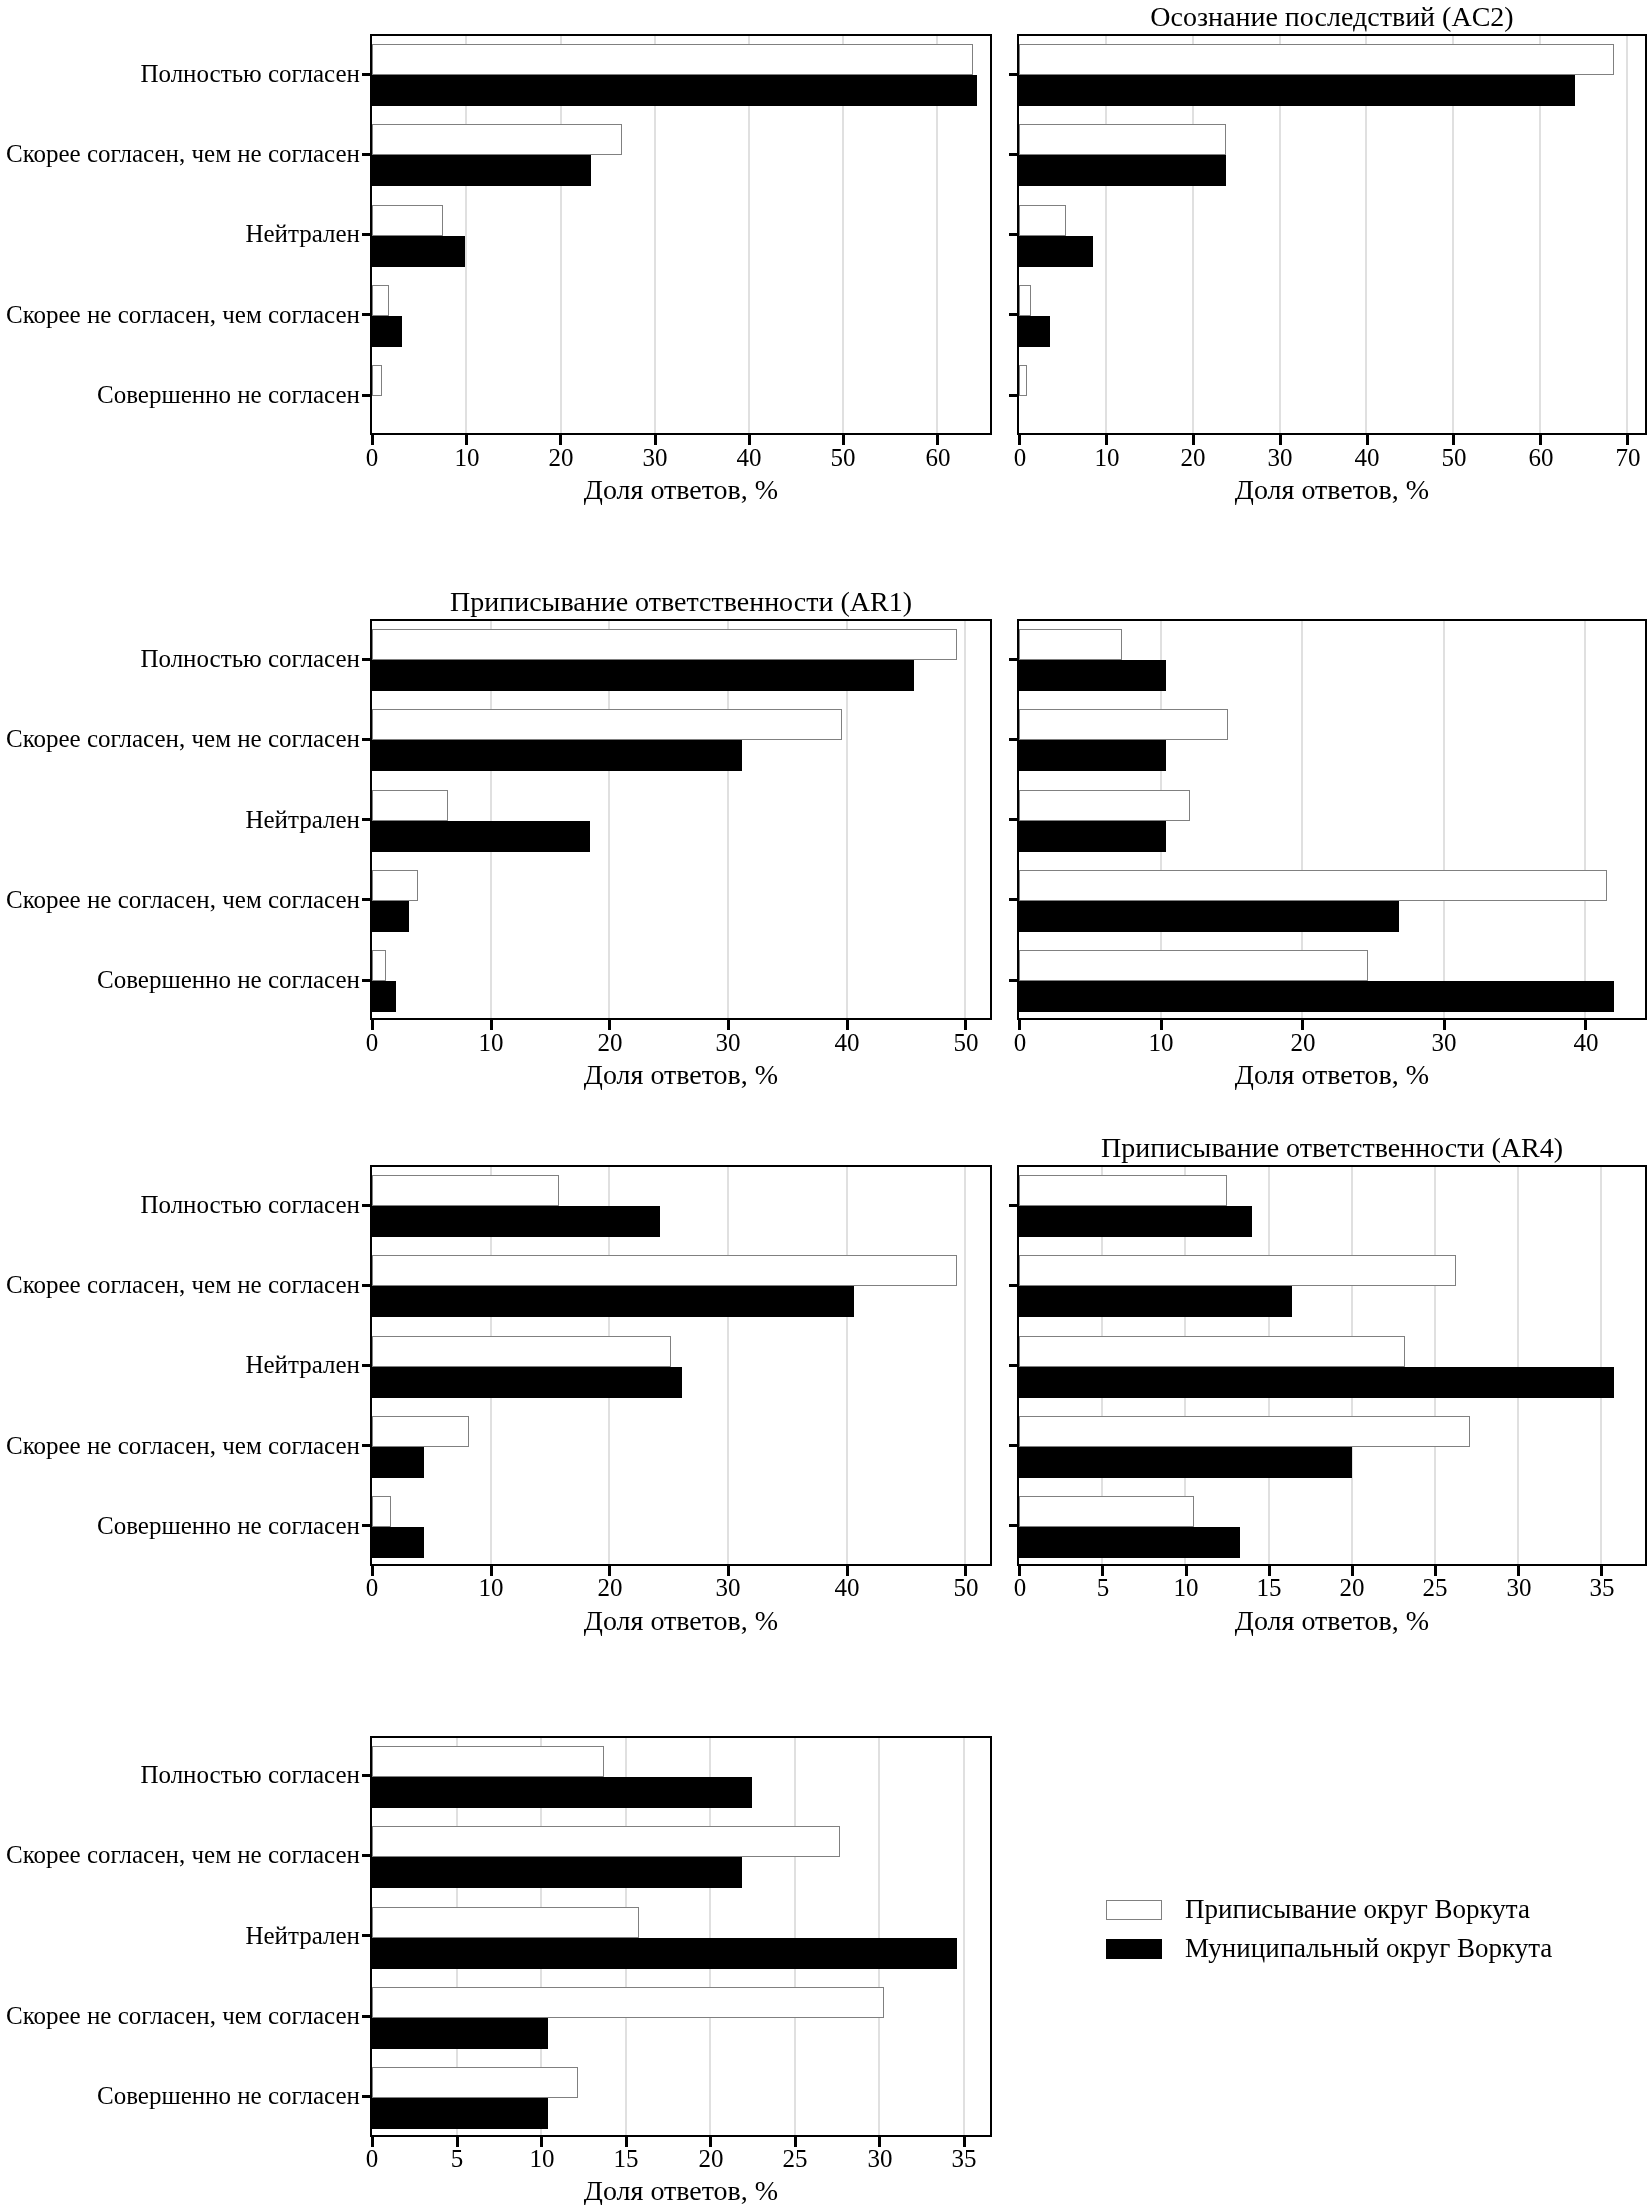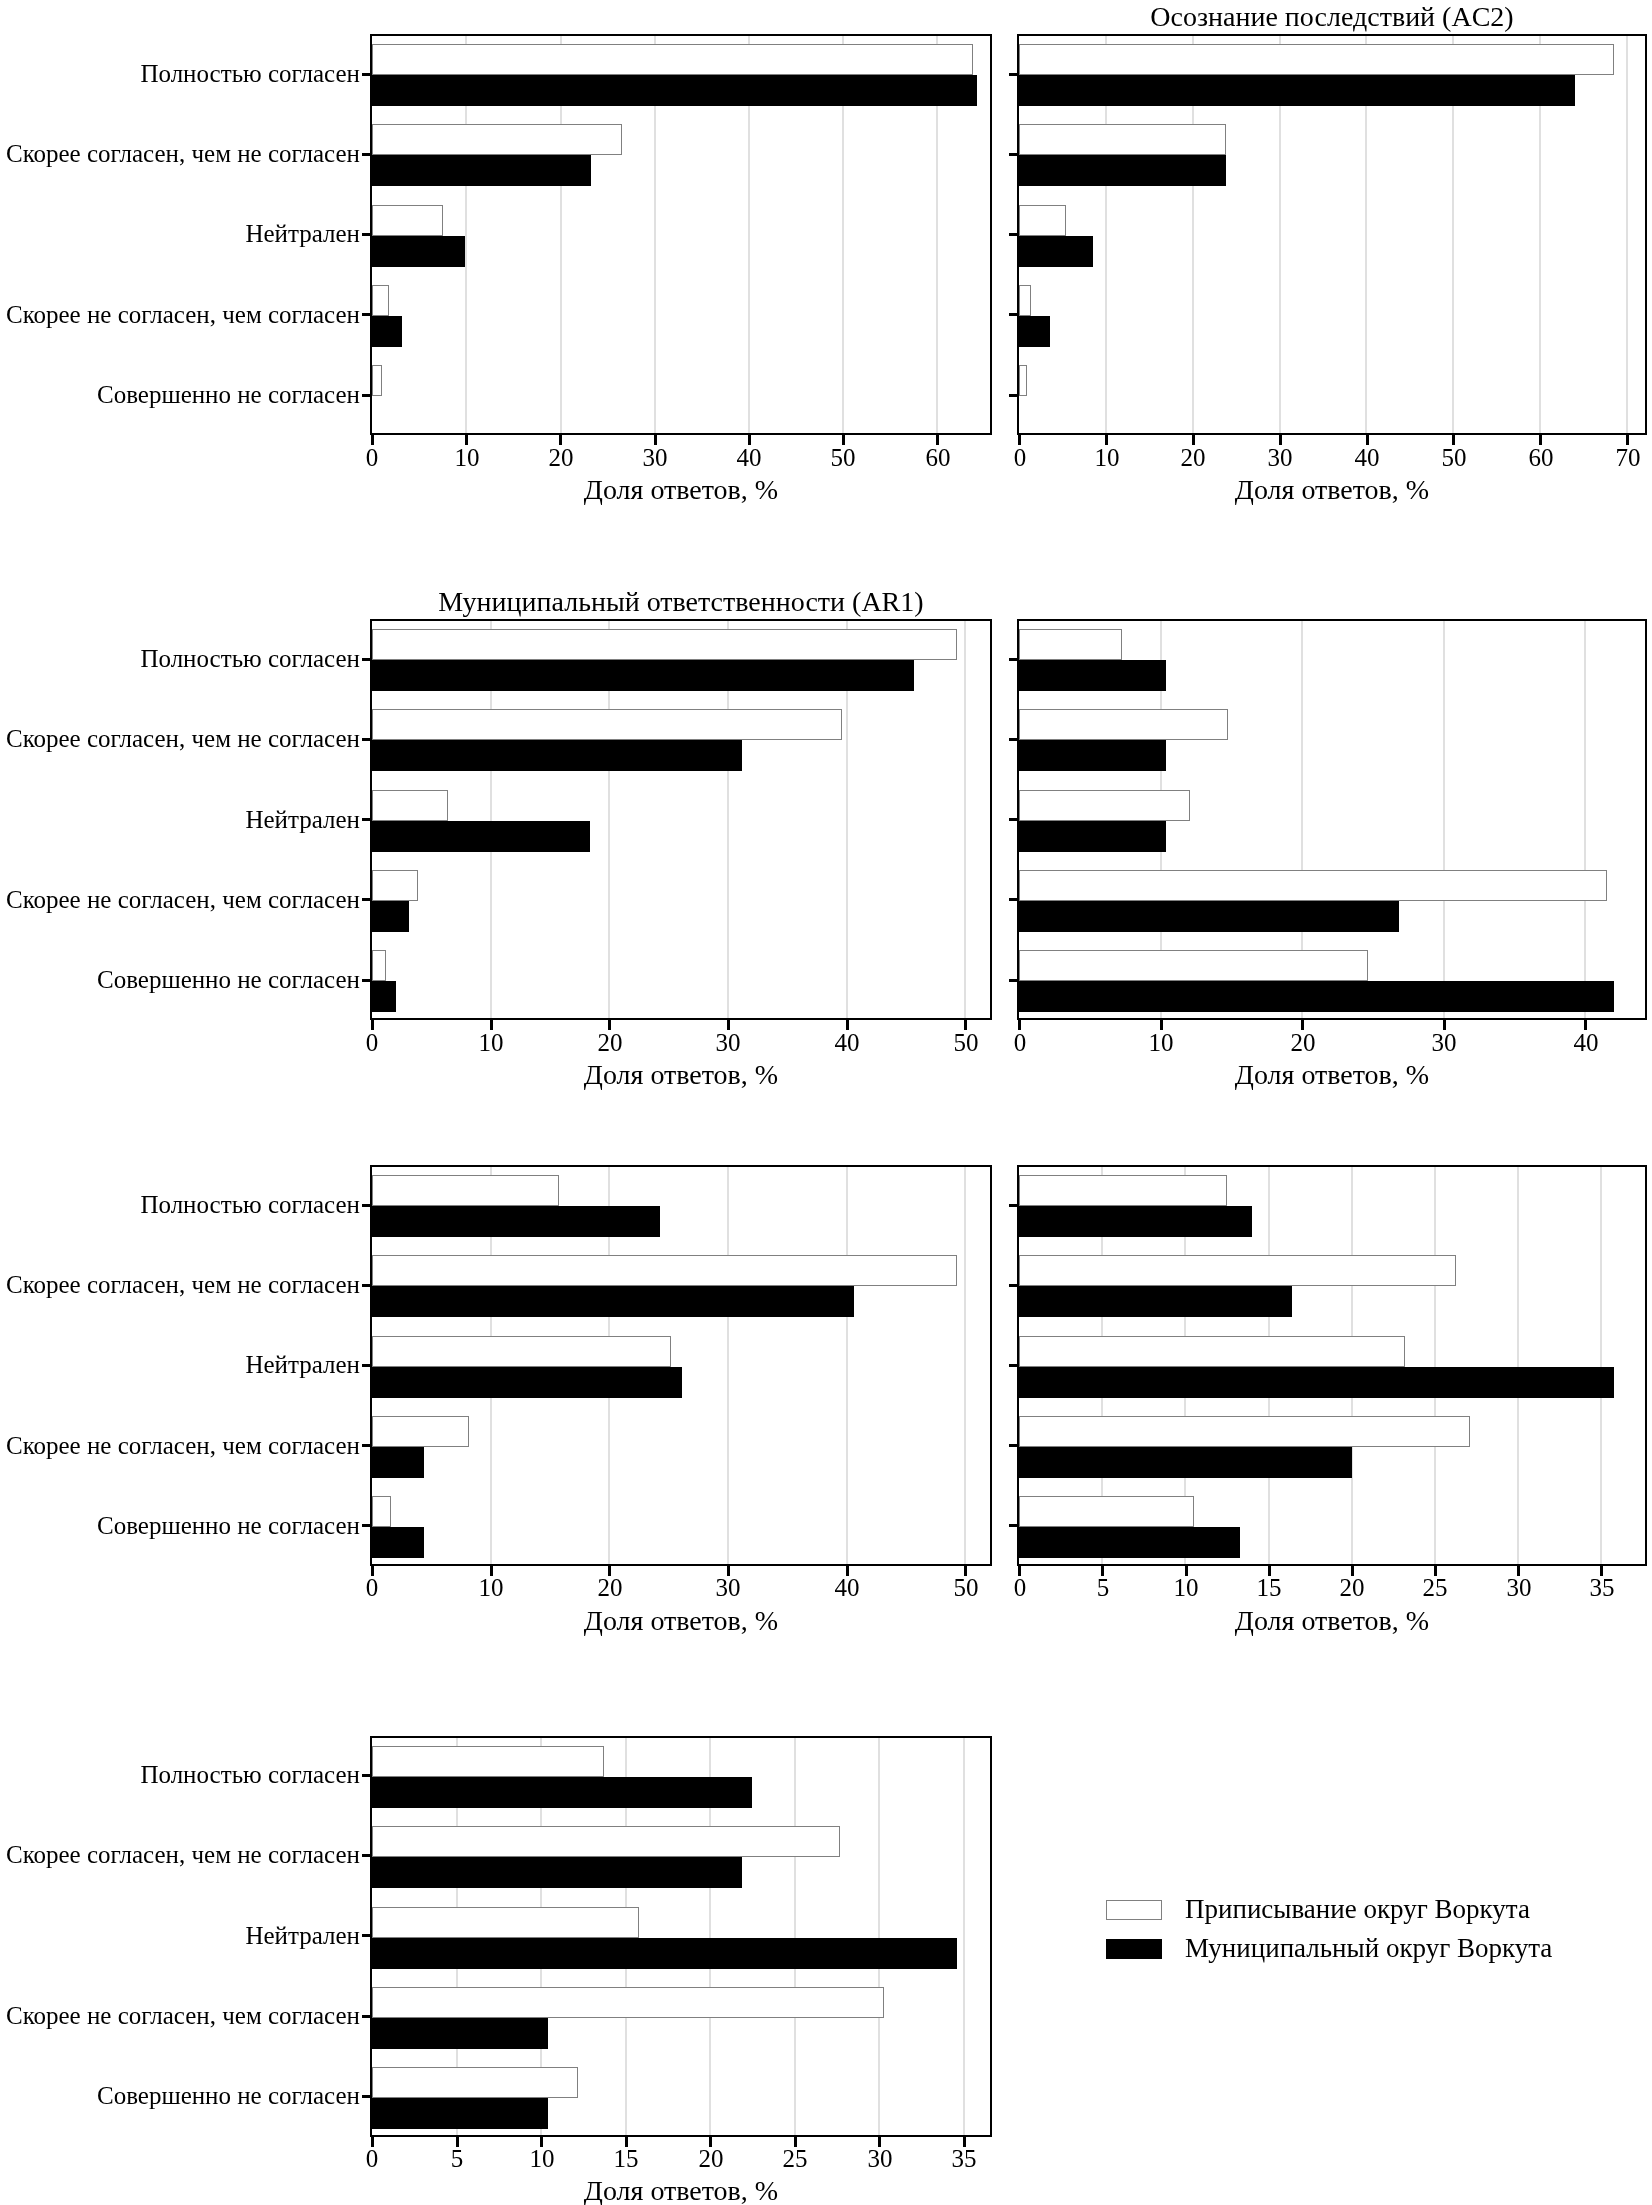--- a/index.html
+++ b/index.html
@@ -122,21 +122,21 @@
     <div class="xtick-label" style="left: 1243px; top: 444px;">30</div>
     <div class="xtick-mark" style="left: 1366px; top: 435px;"></div>
     <div class="xtick-label" style="left: 1330px; top: 444px;">40</div>
     <div class="xtick-mark" style="left: 1452px; top: 435px;"></div>
     <div class="xtick-label" style="left: 1417px; top: 444px;">50</div>
     <div class="xtick-mark" style="left: 1539px; top: 435px;"></div>
     <div class="xtick-label" style="left: 1504px; top: 444px;">60</div>
     <div class="xtick-mark" style="left: 1626px; top: 435px;"></div>
     <div class="xtick-label" style="left: 1591px; top: 444px;">70</div>
     <div class="x-axis-label" style="left: 1017px; top: 473px; width: 630px;">Доля ответов, %</div>
-    <div class="chart-title" style="left: 370px; top: 585px; width: 622px;">Муниципальный ответственности (AR1)</div>
+    <div class="chart-title" style="left: 370px; top: 585px; width: 622px;">Приписывание ответственности (AR1)</div>
     <div class="plot" style="left: 370px; top: 619px; width: 622px; border-color: rgb(0, 0, 0);">
       <div class="gridline" style="left: 118px; background: rgb(224, 224, 224);"></div>
       <div class="gridline" style="left: 236px; background: rgb(224, 224, 224);"></div>
       <div class="gridline" style="left: 355px; background: rgb(224, 224, 224);"></div>
       <div class="gridline" style="left: 474px; background: rgb(224, 224, 224);"></div>
       <div class="gridline" style="left: 592px; background: rgb(224, 224, 224);"></div>
       <div class="bar bar-white" style="left: 0px; top: 8.2px; width: 585px; border-color: rgb(128, 128, 128);"></div>
       <div class="bar bar-black" style="left: 0px; top: 39px; width: 542px; background: rgb(0, 0, 0);"></div>
       <div class="bar bar-white" style="left: 0px; top: 88px; width: 470px; border-color: rgb(128, 128, 128);"></div>
       <div class="bar bar-black" style="left: 0px; top: 119px; width: 370px; background: rgb(0, 0, 0);"></div>
@@ -235,20 +235,21 @@
     <div class="xtick-label" style="left: 454px; top: 1574px;">10</div>
     <div class="xtick-mark" style="left: 608px; top: 1566px;"></div>
     <div class="xtick-label" style="left: 573px; top: 1574px;">20</div>
     <div class="xtick-mark" style="left: 727px; top: 1566px;"></div>
     <div class="xtick-label" style="left: 691px; top: 1574px;">30</div>
     <div class="xtick-mark" style="left: 846px; top: 1566px;"></div>
     <div class="xtick-label" style="left: 810px; top: 1574px;">40</div>
     <div class="xtick-mark" style="left: 964px; top: 1566px;"></div>
     <div class="xtick-label" style="left: 929px; top: 1574px;">50</div>
     <div class="x-axis-label" style="left: 370px; top: 1604px; width: 622px;">Доля ответов, %</div>
+    <div class="chart-title" style="left: 1017px; top: 1131px; width: 630px;">Приписывание ответственности (AR4)</div>
     <div class="plot" style="left: 1017px; top: 1165px; width: 630px; border-color: rgb(0, 0, 0);">
       <div class="gridline" style="left: 82px; background: rgb(224, 224, 224);"></div>
       <div class="gridline" style="left: 165px; background: rgb(224, 224, 224);"></div>
       <div class="gridline" style="left: 249px; background: rgb(224, 224, 224);"></div>
       <div class="gridline" style="left: 332px; background: rgb(224, 224, 224);"></div>
       <div class="gridline" style="left: 415px; background: rgb(224, 224, 224);"></div>
       <div class="gridline" style="left: 498px; background: rgb(224, 224, 224);"></div>
       <div class="gridline" style="left: 581px; background: rgb(224, 224, 224);"></div>
       <div class="bar bar-white" style="left: 0px; top: 8.2px; width: 208px; border-color: rgb(128, 128, 128);"></div>
       <div class="bar bar-black" style="left: 0px; top: 39px; width: 233px; background: rgb(0, 0, 0);"></div>

